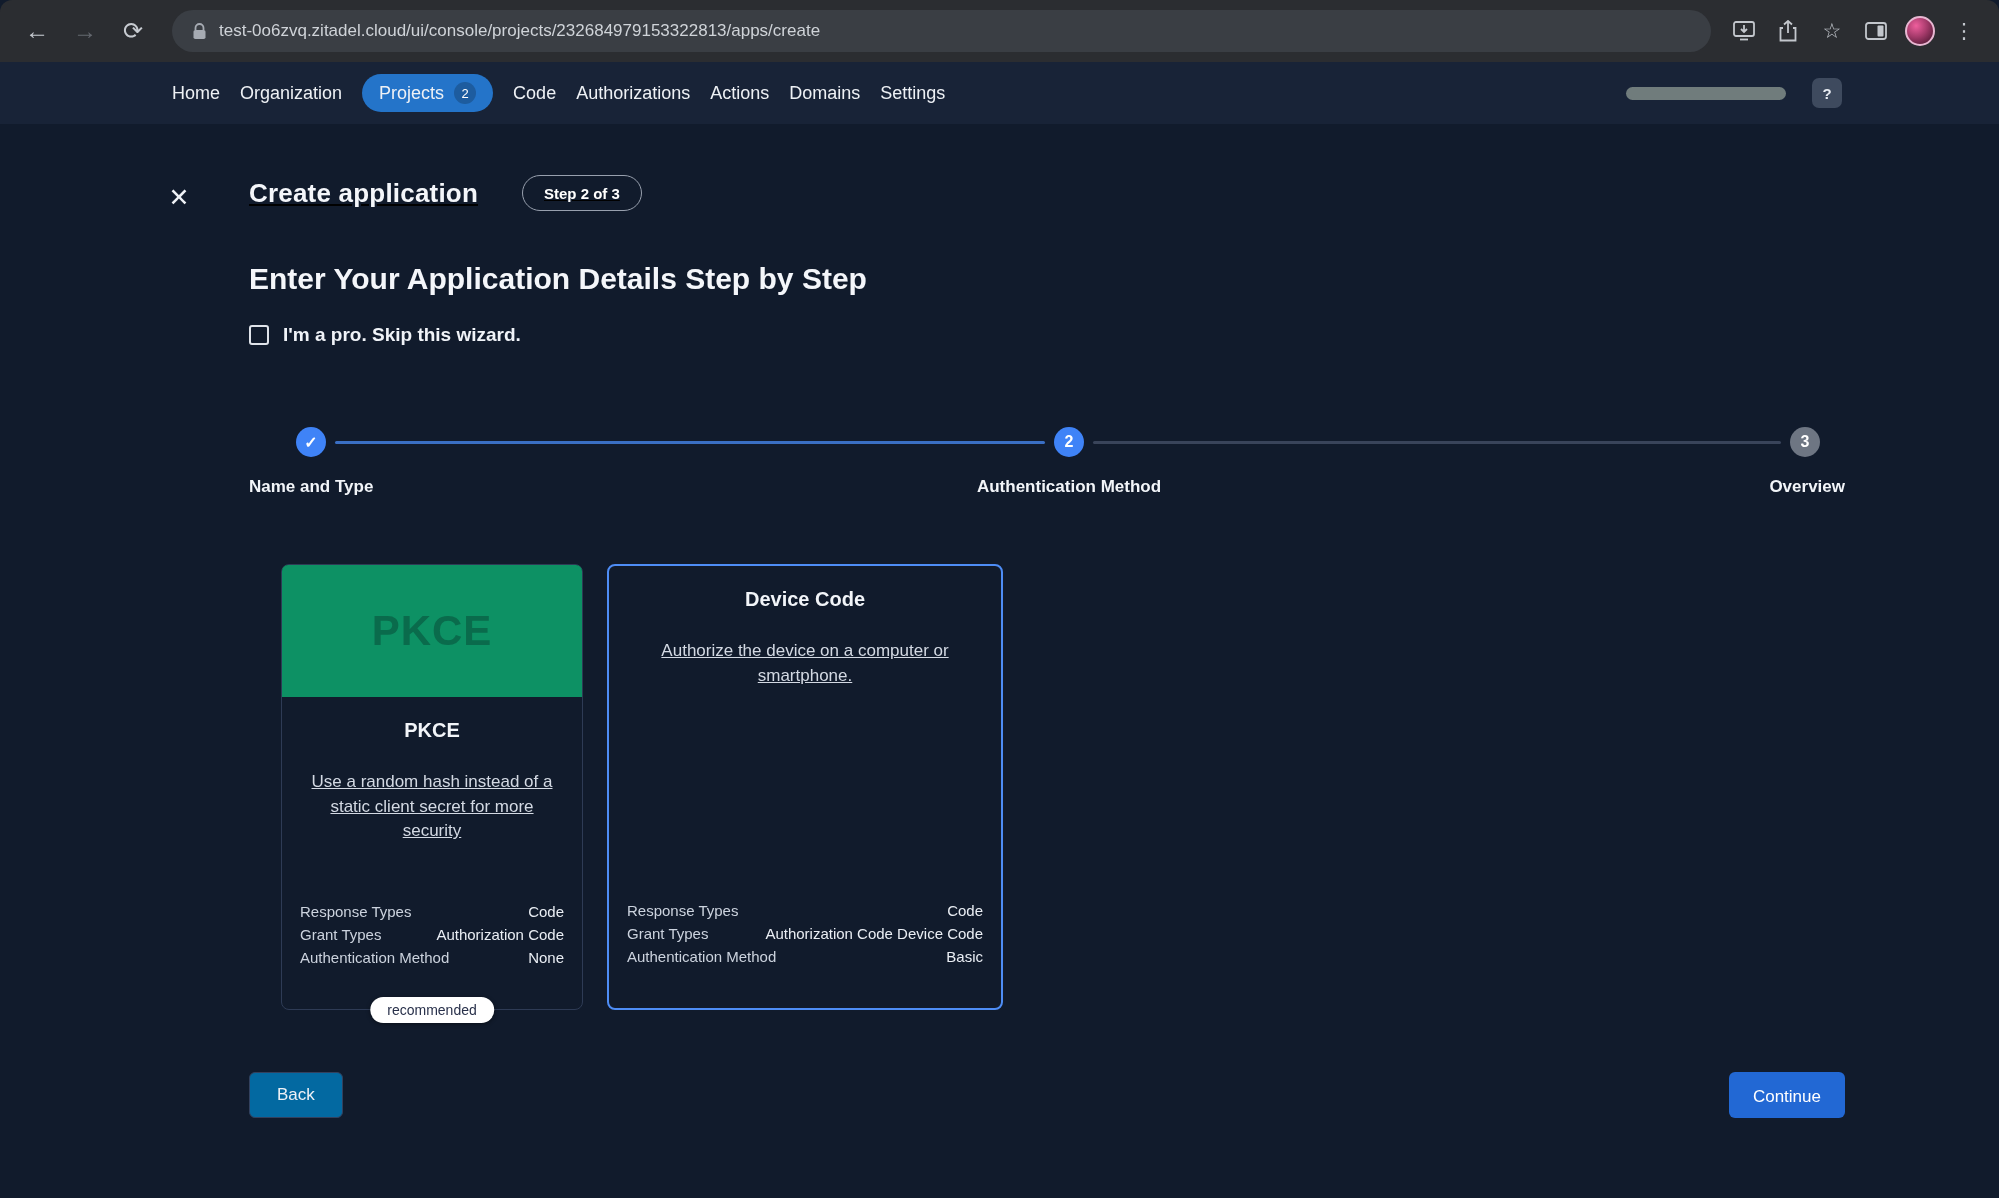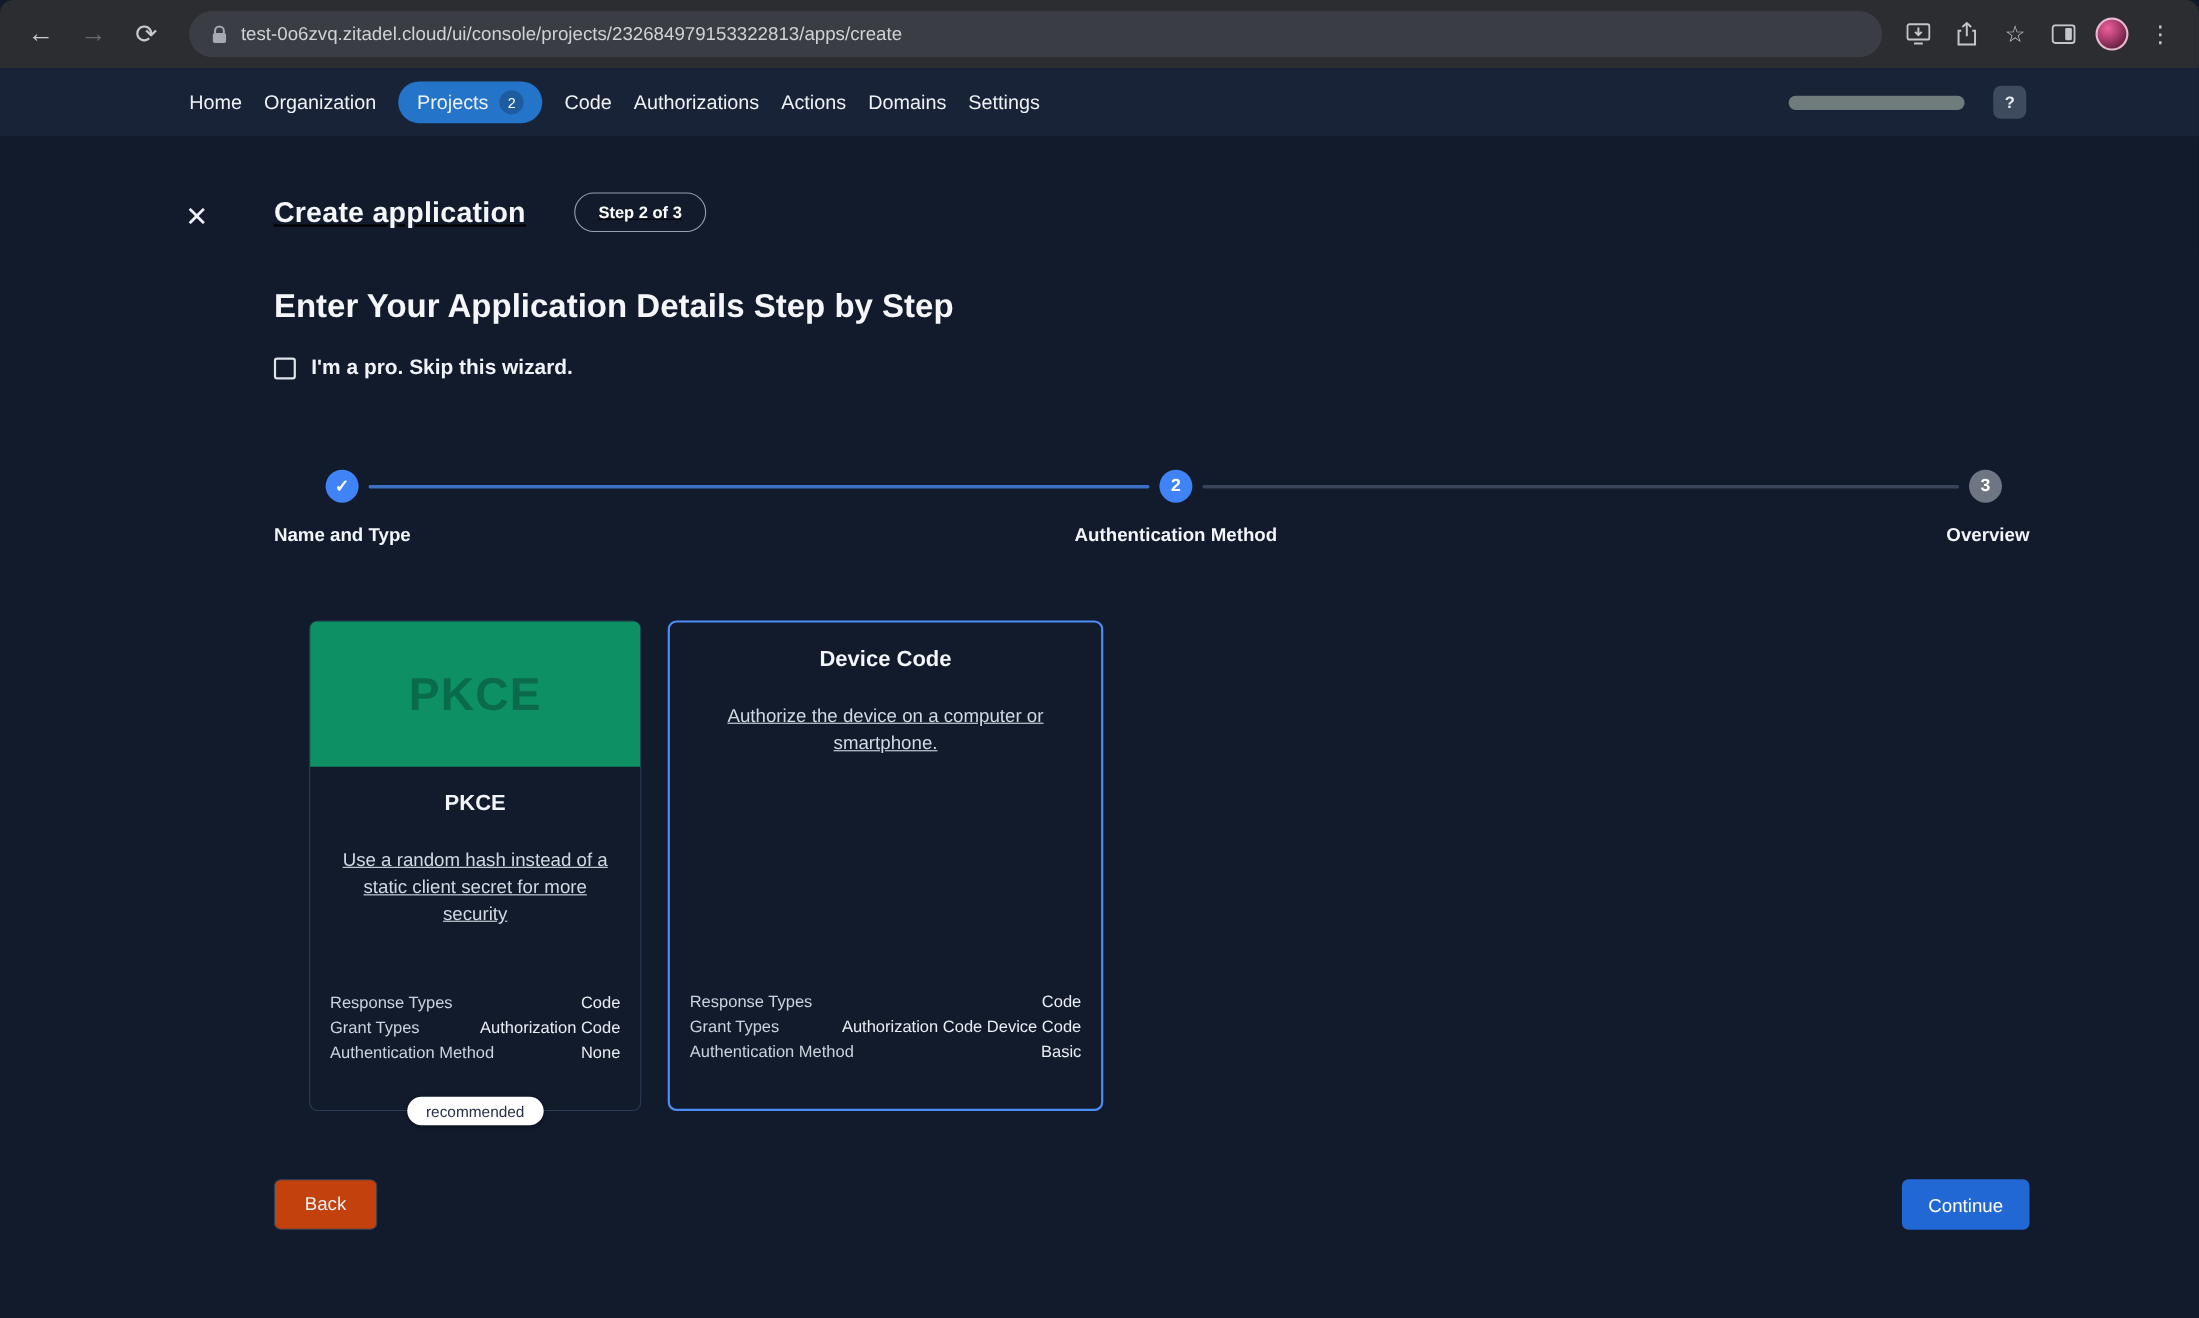--- a/index.html
+++ b/index.html
@@ -123,21 +123,21 @@
   .rec-pill {
     position:absolute; bottom:-14px; left:50%; transform:translateX(-50%);
     background:#ffffff; color:#28304a; font-size:14px; font-weight:500;
     padding:5px 17px; border-radius:16px; box-shadow:0 1px 4px rgba(0,0,0,.45);
     white-space:nowrap;
   }
 
   
   .back-btn {
     position:absolute; left:249px; top:948px; height:46px; padding:0 27px;
-    background:#c2410c; border:1px solid #33415e; border-radius:6px;
+    background:#0369a1; border:1px solid #33415e; border-radius:6px;
     color:#eef1f6; font-size:17px; font-family:inherit; cursor:pointer;
   }
   .continue-btn {
     position:absolute; right:154px; top:948px; height:46px; padding:15px 24px;
     background:var(--continue-blue,#2268d4); border:none; border-radius:6px;
     color:#ffffff; font-size:17px; font-weight:500; font-family:inherit; cursor:pointer;
   }
 </style>
 </head>
 <body>

